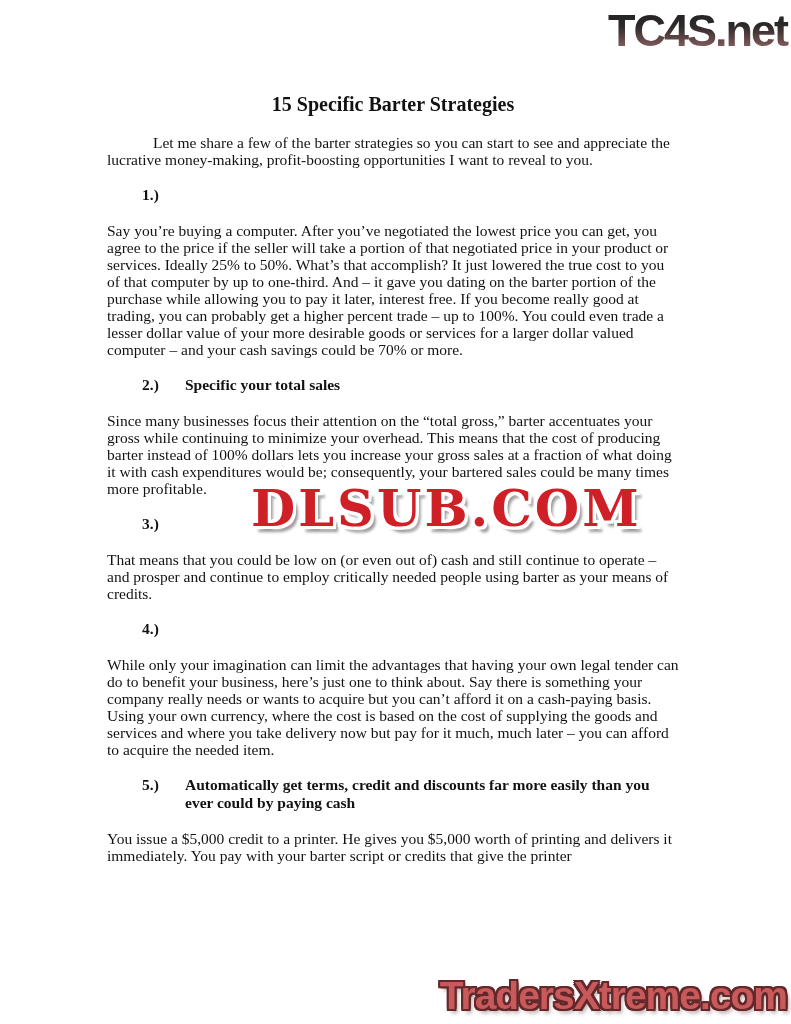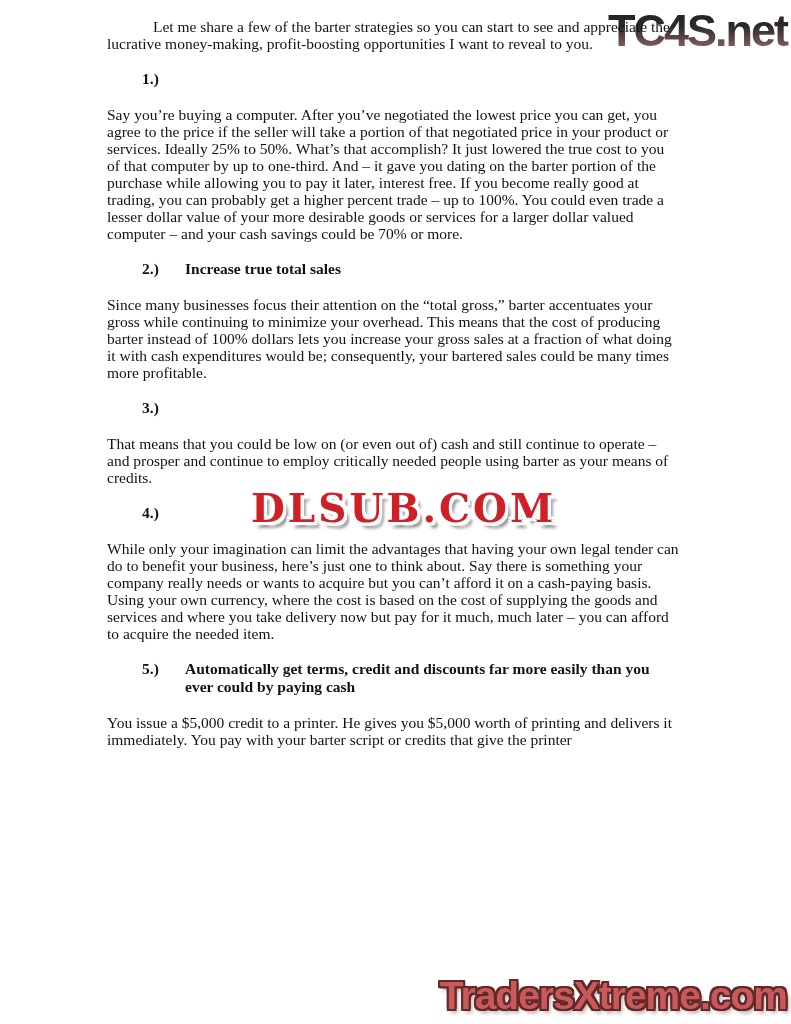--- a/index.html
+++ b/index.html
@@ -49,21 +49,21 @@
   .sec-num { flex: none; width: 43px; }
   .sec-title { max-width: 472px; }
 
   
   .watermark {
     position: absolute;
     left: 251px; top: 486px;
     z-index: 5;
     font-family: "DejaVu Serif", serif;
     font-weight: bold;
-    font-size: 39px;
+    font-size: 51px;
     line-height: 44px;
     letter-spacing: 3px;
     color: #cf2027;
     white-space: nowrap;
     text-shadow:
       -3px -3px 0 #ffffff, 3px -3px 0 #ffffff,
       -3px 3px 0 #ffffff, 3px 3px 0 #ffffff,
       -3px 0 0 #ffffff, 3px 0 0 #ffffff,
       0 -3px 0 #ffffff, 0 3px 0 #ffffff,
       5px 6px 3px #9a9a9a;
@@ -98,31 +98,32 @@
       <stop offset="42%" stop-color="#2e2a2a"></stop>
       <stop offset="78%" stop-color="#7a5656"></stop>
       <stop offset="100%" stop-color="#a87f7f"></stop>
     </linearGradient>
   </defs>
   <text x="230" y="45" text-anchor="end" fill="url(#tc4s-grad)" style="font-family:'Liberation Sans',sans-serif;font-weight:bold;font-size:45px;letter-spacing:-2px;">TC4S.net</text>
 </svg>
 
 <div class="content">
 
+  <h1 class="doc-title">15 Specific Barter Strategies</h1>
 
   <p class="para intro">Let me share a few of the barter strategies so you can start to see and appreciate the lucrative money-making, profit-boosting opportunities I want to reveal to you.</p>
 
   <div class="sec-heading">
     <span class="sec-num">1.)</span>
   </div>
   <p class="para">Say you’re buying a computer.  After you’ve negotiated the lowest price you can get, you agree to the price if the seller will take a portion of that negotiated price in your product or services.  Ideally 25% to 50%.  What’s that accomplish?  It just lowered the true cost to you of that computer by up to one-third.  And – it gave you dating on the barter portion of the purchase while allowing you to pay it later, interest free.  If you become really good at trading, you can probably get a higher percent trade – up to 100%.  You could even trade a lesser dollar value of your more desirable goods or services for a larger dollar valued computer – and your cash savings could be 70% or more.</p>
 
   <div class="sec-heading">
     <span class="sec-num">2.)</span>
-    <span class="sec-title">Increase true total sales</span>
+    <span class="sec-title">Specific your total sales</span>
   </div>
   <p class="para">Since many businesses focus their attention on the “total gross,” barter accentuates your gross while continuing to minimize your overhead.  This means that the cost of producing barter instead of 100% dollars lets you increase your gross sales at a fraction of what doing it with cash expenditures would be; consequently, your bartered sales could be many times more profitable.</p>
 
   <div class="sec-heading">
     <span class="sec-num">3.)</span>
   </div>
   <p class="para">That means that you could be low on (or even out of) cash and still continue to operate – and prosper and continue to employ critically needed people using barter as your means of credits.</p>
 
   <div class="sec-heading">
     <span class="sec-num">4.)</span>

